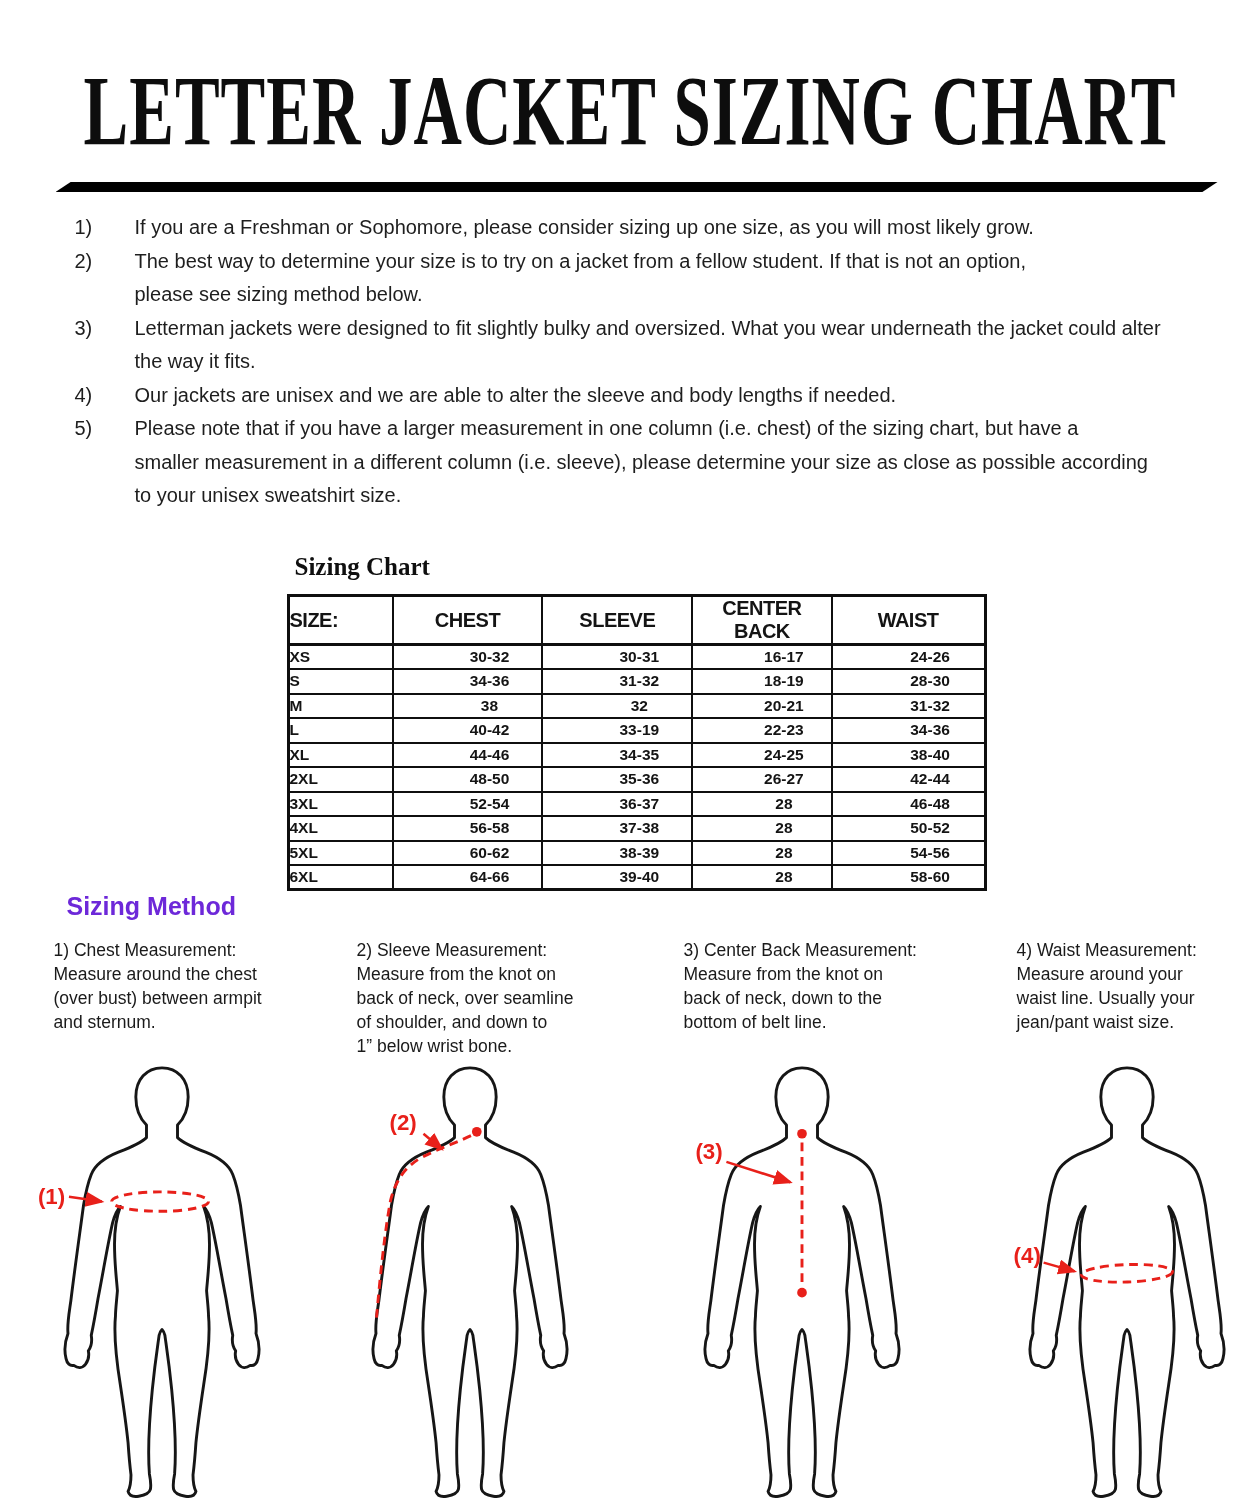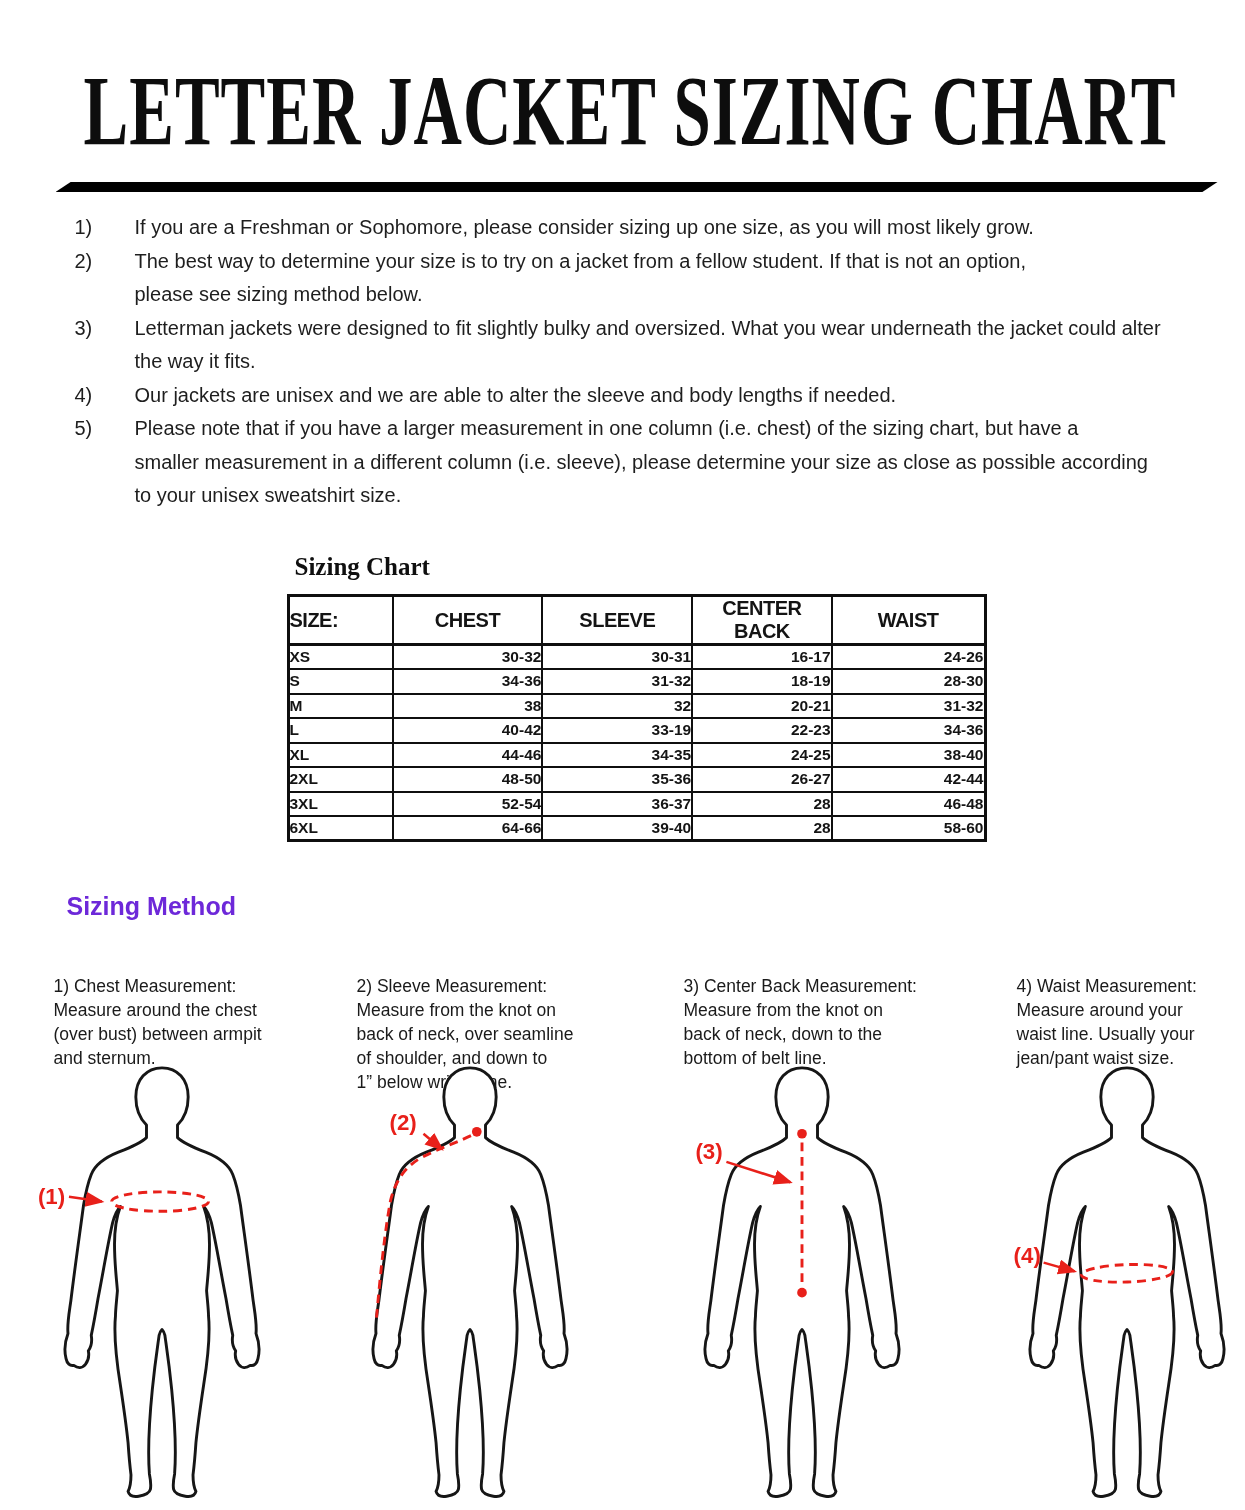--- a/index.html
+++ b/index.html
@@ -35,36 +35,36 @@
     position:absolute; left:275px; top:594px; width:700px;
     border-collapse:collapse; table-layout:fixed;
   }
   .size-table th, .size-table td { border:2px solid #0f0f0f; color:#141414; }
   .size-table { border:3px solid #0f0f0f; }
   .size-table th {
     height:36px; font-size:20px; letter-spacing:-0.5px;
     border-bottom-width:3px; text-align:center;
   }
   .size-table td {
-    height:24.5px; font-size:15.5px; font-weight:bold; text-align:right;padding-left:44px;
+    height:24.5px; font-size:15.5px; font-weight:bold; text-align:center;padding-left:44px;
   }
   .size-table .c0 { text-align:left; padding-left:0; width:15%; }
   .size-table th:nth-child(2), .size-table td:nth-child(2) { width:21.5%; }
   .size-table th:nth-child(3), .size-table td:nth-child(3) { width:21.5%; }
   .size-table th:nth-child(4), .size-table td:nth-child(4) { width:20%; }
   .size-table th:nth-child(5), .size-table td:nth-child(5) { width:22%; }
   
   .method-heading {
     position:absolute; left:55px; top:892px;
     font-size:25px; font-weight:bold; color:#6d28d9;
   }
   .methods { position:absolute; left:0; top:938px; width:1245px; height:115px; }
   .method-step {
     position:absolute; top:0; width:300px;
-    font-size:17.5px; line-height:24px; color:#1a1a1a; white-space:pre-line;margin-top:36px;
+    font-size:17.5px; line-height:24px; color:#1a1a1a; white-space:pre-line;
   }
   .step0 { left:42px; } .step1 { left:345px; } .step2 { left:672px; } .step3 { left:1005px; }
   
   .figure { position:absolute; top:1060px; width:252px; height:446px; }
   .f0 { left:24px; } .f1 { left:332px; } .f2 { left:664px; } .f3 { left:989px; }
   .body-shape { fill:#ffffff; stroke:#161616; stroke-width:3; stroke-linejoin:round; }
   .dash { stroke:#e8201a; stroke-width:3; fill:none; stroke-dasharray:9 6; stroke-linecap:butt; }
   .arrow { stroke:#e8201a; stroke-width:2.6; fill:none; }
   .dot { fill:#e8201a; }
   .figure text {
@@ -162,20 +162,34 @@
           <td>35-36</td>
           <td>26-27</td>
           <td>42-44</td>
         </tr>
         <tr>
           <td class="c0">3XL</td>
           <td>52-54</td>
           <td>36-37</td>
           <td>28</td>
           <td>46-48</td>
+        </tr>
+        <tr>
+          <td class="c0">4XL</td>
+          <td>56-58</td>
+          <td>37-38</td>
+          <td>28</td>
+          <td>50-52</td>
+        </tr>
+        <tr>
+          <td class="c0">5XL</td>
+          <td>60-62</td>
+          <td>38-39</td>
+          <td>28</td>
+          <td>54-56</td>
         </tr>
         <tr>
           <td class="c0">6XL</td>
           <td>64-66</td>
           <td>39-40</td>
           <td>28</td>
           <td>58-60</td>
         </tr>
       </tbody>
   </table>

